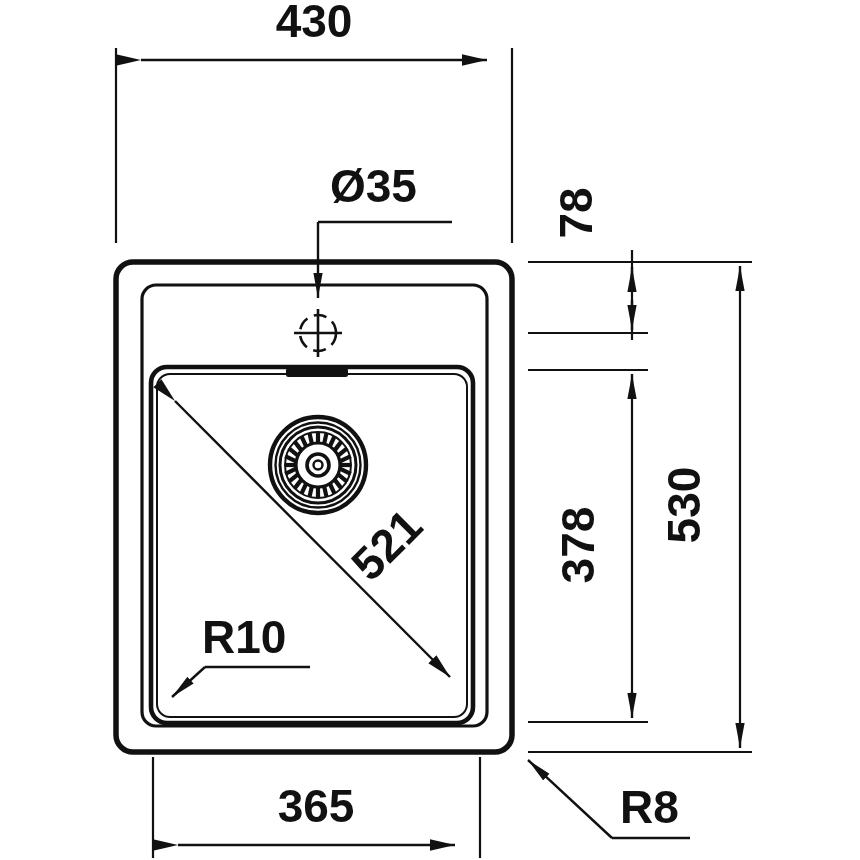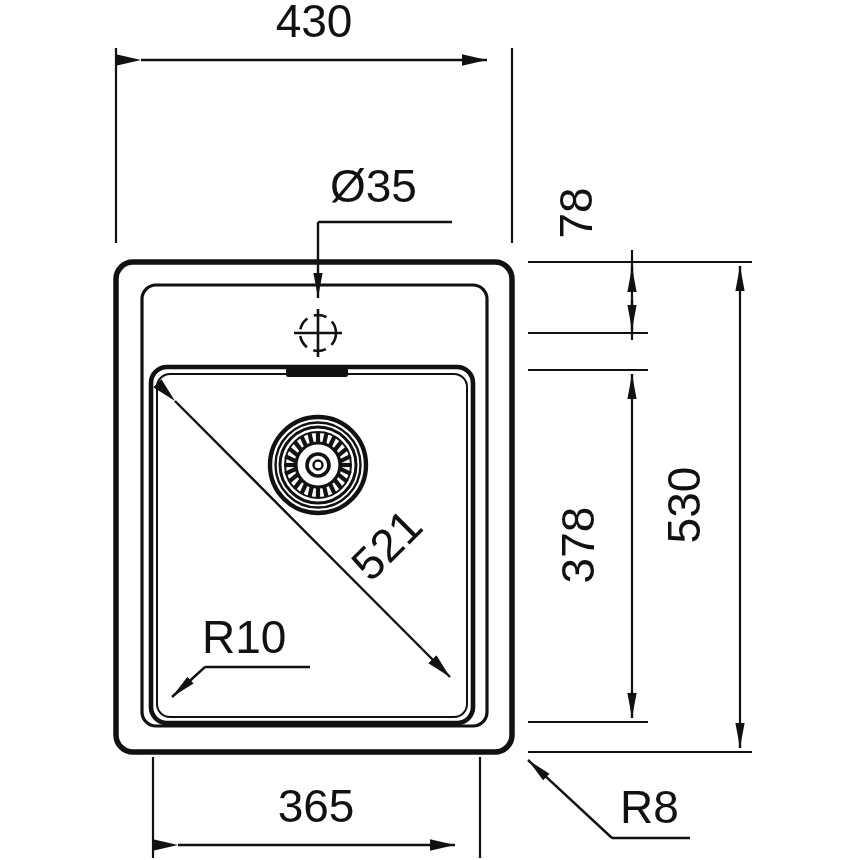--- a/index.html
+++ b/index.html
@@ -2,21 +2,21 @@
 <html><head>
 <meta charset="utf-8">
 <title>Technical Drawing</title>
 <style>
   html,body{margin:0;padding:0;background:#ffffff;}
   body{
     width:860px;height:860px;overflow:hidden;
     font-family:"Liberation Sans", sans-serif;
     color:#1a1a1a;
   }
-  #sheet{position:relative;width:860px;height:840px;background:#fff;}
+  #sheet{position:relative;width:860px;height:840px;background:#fff;font-weight:bold;}
   #sheet svg{display:block;position:absolute;left:0;top:0;}
   .dimtext{
     font-family:"Liberation Sans", sans-serif;
     font-size:46px;
     fill:#111111;
     letter-spacing:0px;
   }
   .dimtext-mid{text-anchor:middle;}
 </style>
 </head>

